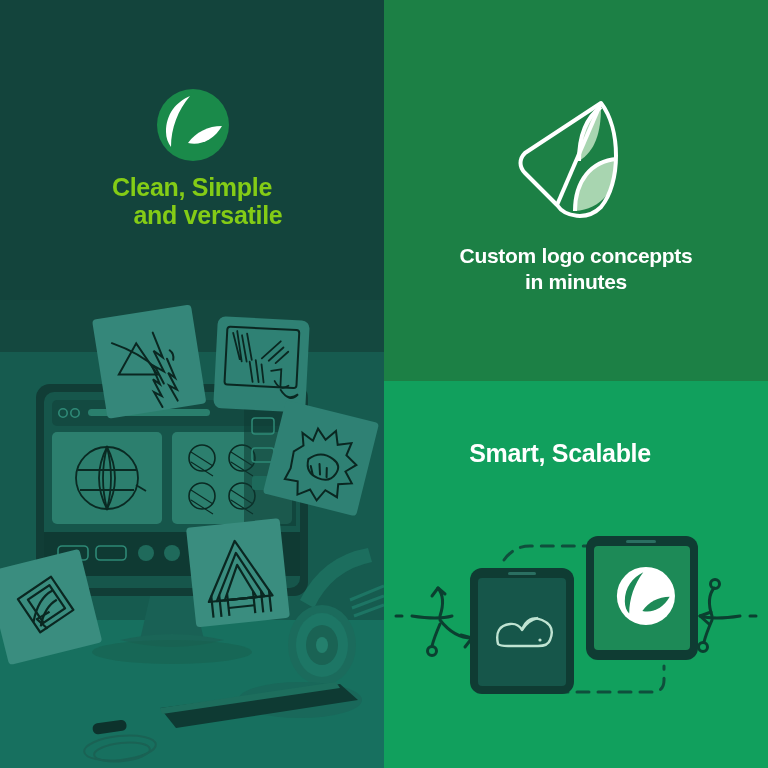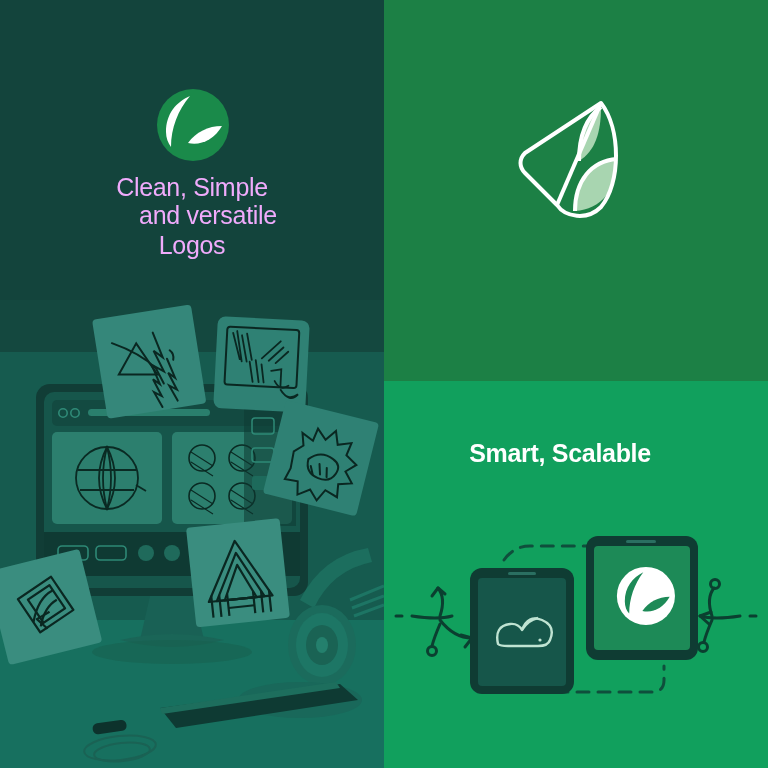--- a/index.html
+++ b/index.html
@@ -15,22 +15,22 @@
   .panel-left{left:0;top:0;width:384px;height:768px;background:#13443c;}
   .panel-tr{left:384px;top:0;width:384px;height:381px;background:#1c8045;}
   .panel-br{left:384px;top:381px;width:384px;height:387px;background:#11a05d;}
 
   
   .left-logo{
     position:absolute;left:156px;top:88px;width:74px;height:74px;
   }
   .left-head{
     position:absolute;left:0;top:173px;width:384px;
-    text-align:center;color:#f0abfc;
-    font-weight:normal;letter-spacing:-.3px;line-height:1.12;
+    text-align:center;color:#84cc16;
+    font-weight:bold;letter-spacing:-.3px;line-height:1.12;
   }
   .left-head .l1{font-size:25px;display:block;}
   .left-head .l2{font-size:25px;display:block;padding-left:32px;}
   .left-head .l3{font-size:25px;display:block;margin-top:2px;}
 
   
   .desk-wash{
     position:absolute;left:0;top:300px;width:384px;height:468px;
     background:linear-gradient(180deg,#15554a 0%,#176054 25%,#176b59 55%,#17725f 100%);
   }
@@ -211,40 +211,41 @@
 
     <svg class="left-logo" viewBox="0 0 74 74">
       <circle cx="37" cy="37" r="36" fill="#1a8a4a"></circle>
       <path d="M34 8 C20 14 10 26 10 44 C10 50 12 55 15 59 C15 40 22 22 34 8 Z" fill="#ffffff"></path>
       <path d="M66 38 C52 38 40 44 32 55 C44 58 58 52 66 38 Z" fill="#ffffff"></path>
     </svg>
 
     <div class="left-head">
       <span class="l1">Clean, Simple</span>
       <span class="l2">and versatile</span>
-      <span class="l3">Logos</span>
     </div>
   </div>
 
   <div class="panel panel-tr"></div>
 
   <svg class="tr-logo" viewBox="0 0 140 140">
 
     <path d="M96 22 C96 48 90 66 74 76 C74 48 82 32 96 22 Z" fill="#a8d5b0"></path>
     <path d="M112 74 C112 106 96 124 70 126 C70 96 86 76 112 74 Z" fill="#a8d5b0"></path>
 
     <g fill="none" stroke="#ffffff" stroke-width="4" stroke-linejoin="round">
       <path d="M96 18 C116 44 116 98 96 122 C82 136 60 132 52 120 L20 88 C14 82 14 74 20 68 Z"></path>
       <path d="M96 18 L52 120"></path>
       <path d="M70 126 C70 96 86 76 112 74"></path>
       <path d="M74 76 C74 48 82 32 96 22"></path>
     </g>
   </svg>
 
   <div class="tr-head">
+    <span>Custom logo conceppts</span>
+    <span>in minutes</span>
   </div>
 
   <div class="panel panel-br"></div>
 
   <div class="br-head">
     <span class="b1">Smart, Scalable</span>
   </div>
 
   <svg class="br-art" viewBox="0 0 384 200">
 

